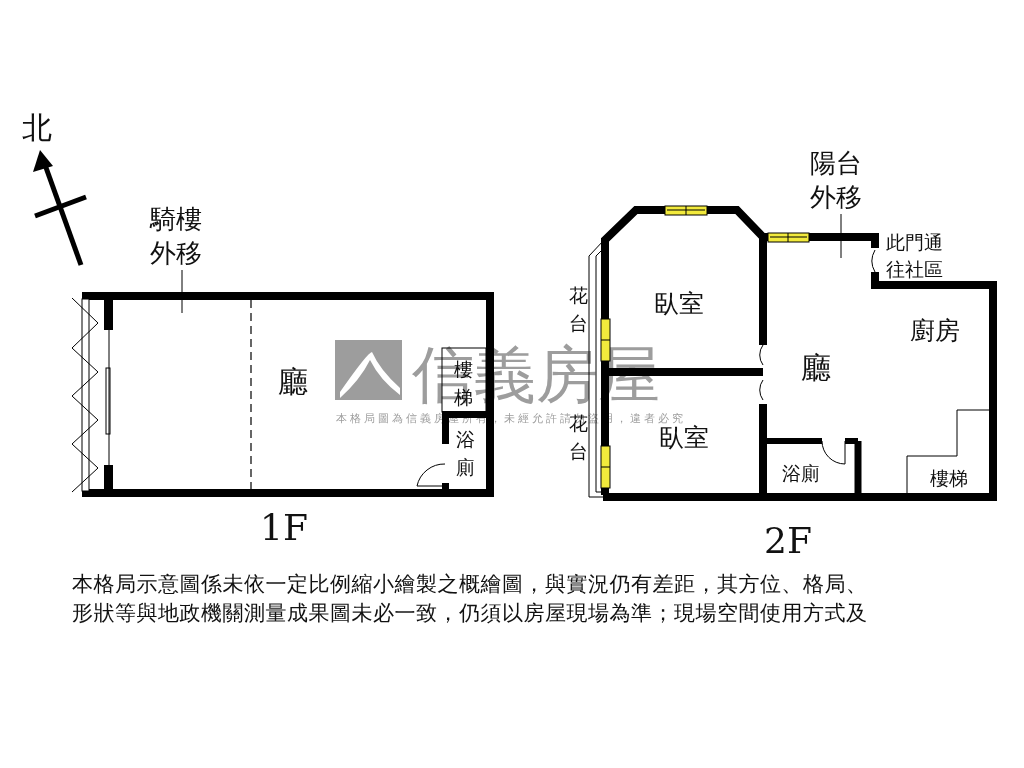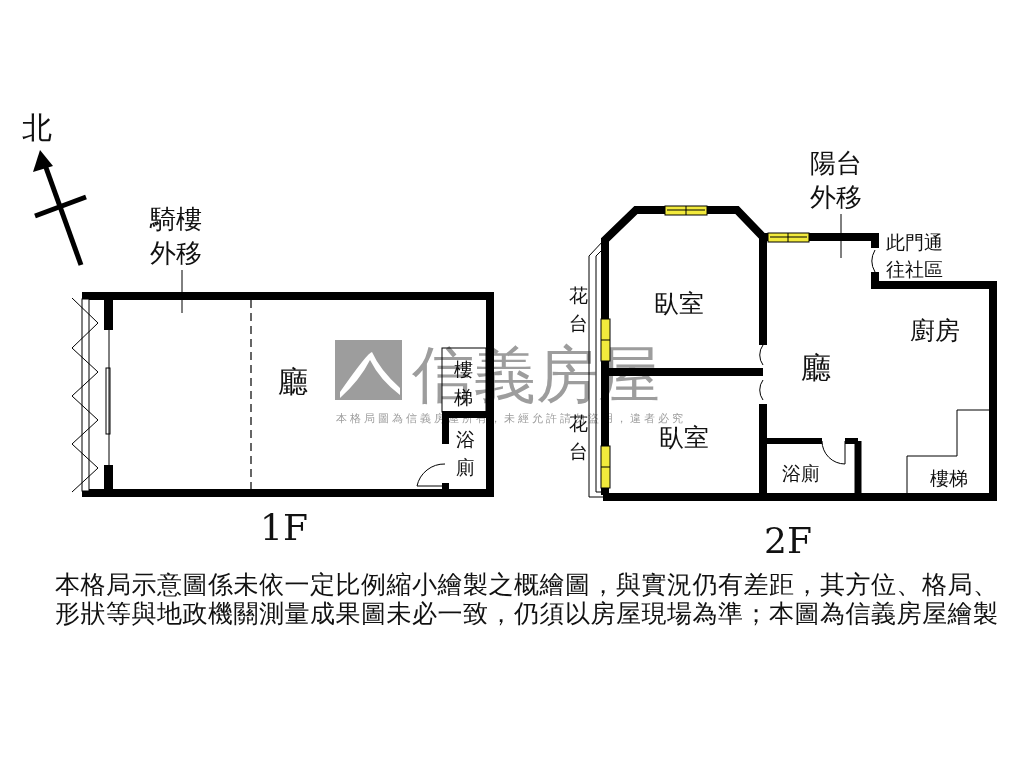--- a/index.html
+++ b/index.html
@@ -1,23 +1,23 @@
 <!DOCTYPE html>
 <html><head>
 <meta charset="utf-8">
 <style>
   html, body { margin:0; padding:0; background:#ffffff; }
   body { width:1024px; height:768px; position:relative; overflow:hidden;
          font-family: "DejaVu Serif", "Liberation Serif", serif; color:#111; }
   #plan { position:absolute; left:0; top:0; width:1024px; height:768px; }
   .lbl { font-family: "DejaVu Serif", "Liberation Serif", serif; fill:#111; }
   .wm  { font-family: "DejaVu Sans", "Liberation Sans", sans-serif; fill:#8c8c8c; }
-  .note { position:absolute; left:55px; top:570px; width:940px;
+  .note { position:absolute; left:72px; top:570px; width:940px;
           font-family: "DejaVu Serif", "Liberation Serif", serif;
-          font-size:25px; line-height:29px; color:#111; letter-spacing:0.5px; }
+          font-size:21px; line-height:29px; color:#111; letter-spacing:0.5px; }
   .note div { white-space:nowrap; }
 </style>
 </head>
 <body>
 
 <svg id="plan" viewBox="0 0 1024 768" xmlns="http://www.w3.org/2000/svg">
 
   <g opacity="0.85">
     <rect x="335" y="340" width="67" height="60" fill="#8c8c8c"></rect>
     <path d="M340 392 Q368 352 372 352 Q380 370 400 388 L400 395 Q380 380 370 360 Q360 380 340 398 Z" fill="#ffffff"></path>
@@ -125,14 +125,14 @@
     <text class="lbl" x="910" y="339" font-size="25">廚房</text>
     <text class="lbl" x="782" y="480" font-size="19">浴廁</text>
     <text class="lbl" x="930" y="485" font-size="19">樓梯</text>
 
     <text class="lbl" x="764" y="553" font-size="36">2F</text>
   </g>
 </svg>
 
 <div class="note">
   <div>本格局示意圖係未依一定比例縮小繪製之概繪圖，與實況仍有差距，其方位、格局、</div>
-  <div>形狀等與地政機關測量成果圖未必一致，仍須以房屋現場為準；本圖為信義房屋繪製</div>
+  <div>形狀等與地政機關測量成果圖未必一致，仍須以房屋現場為準；現場空間使用方式及</div>
 </div>
 
 </body></html>

